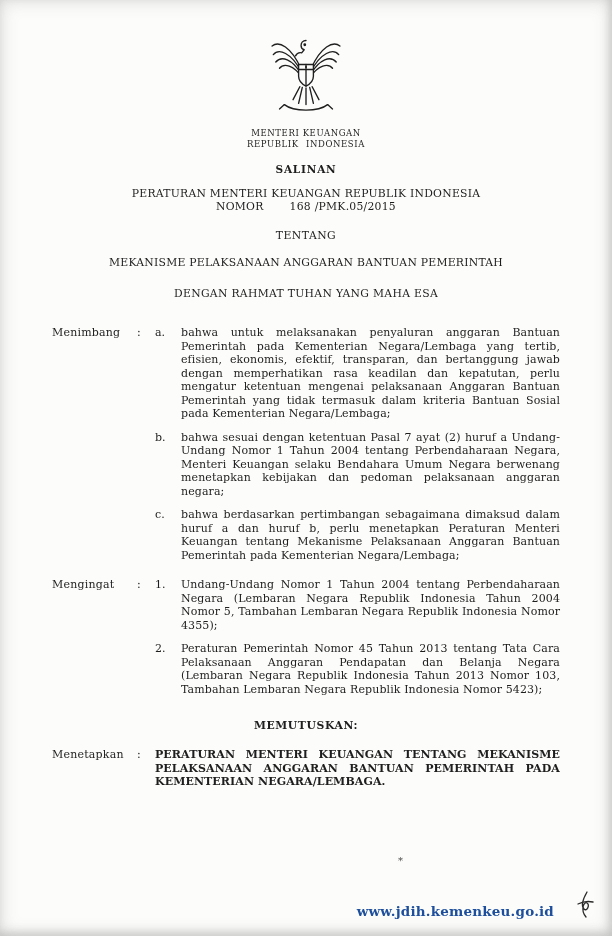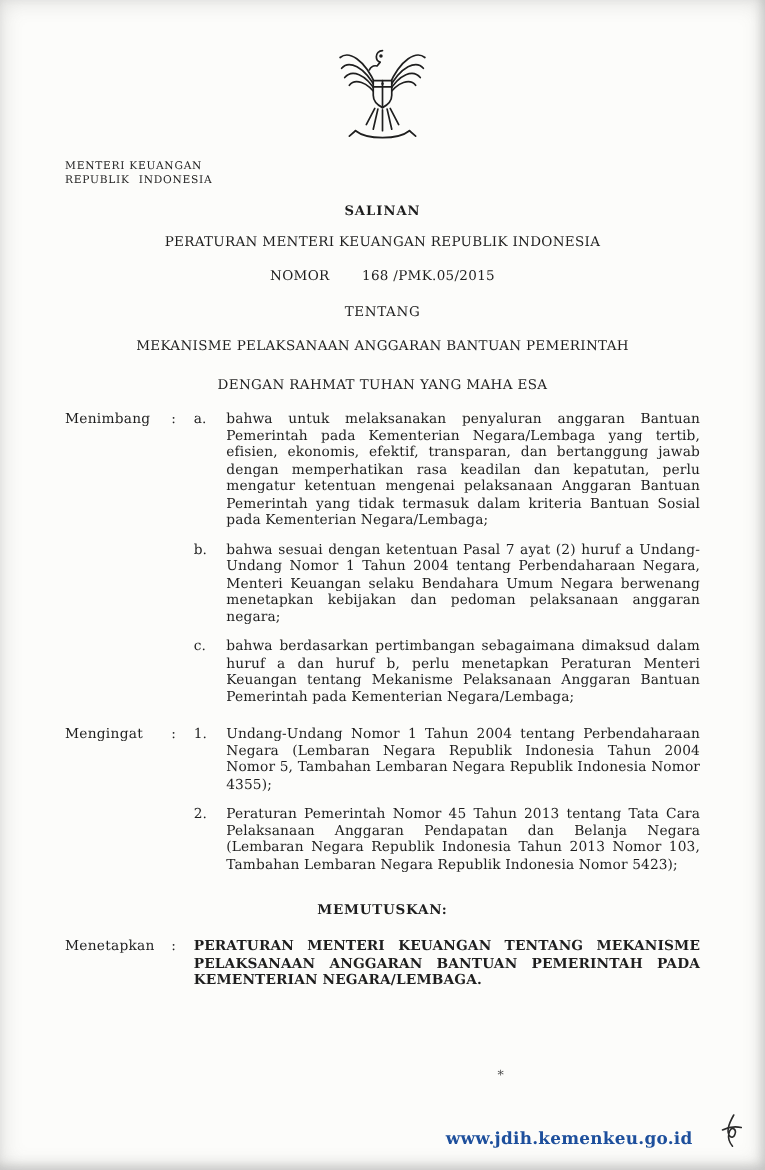--- a/index.html
+++ b/index.html
@@ -15,40 +15,41 @@
     background:#fcfcfa;
     box-shadow:inset 0 0 18px rgba(90,90,90,.22), inset -3px -4px 8px rgba(120,120,120,.25);
     color:#1e1e1e;
     overflow:hidden;
   }
   .content{padding:30px 52px 0 52px;}
 
   
   .emblem-wrap{display:flex;justify-content:center;}
   .ministry{
+    text-align:center;
     font-size:8.5px;letter-spacing:.6px;line-height:11px;
     margin-top:4px;
   }
   .ministry .l2{word-spacing:4px;}
   .c-line{text-align:center;}
   .salinan{margin-top:13px;font-weight:bold;font-size:10.5px;letter-spacing:.8px;}
   .reg-title{margin-top:12px;font-size:10.8px;letter-spacing:.25px;}
-  .nomor-line{margin-top:14px;font-size:10.8px;letter-spacing:.25px;}
+  .nomor-line{font-size:10.8px;letter-spacing:.25px;}
   .nomor-line .gap{display:inline-block;width:26px;}
   .tentang{margin-top:16px;font-size:10.8px;letter-spacing:.5px;}
   .subject{margin-top:14px;font-size:10.8px;line-height:14px;letter-spacing:.25px;}
   .invocation{margin-top:17px;font-size:10.8px;letter-spacing:.3px;}
   .issuer{margin-top:14px;font-size:10.8px;letter-spacing:.3px;}
 
   
   .clause{
     display:grid;
     grid-template-columns:85px 18px 1fr;
     font-size:11px;line-height:13.5px;
-    margin-top:14px;
+    margin-top:26px;
   }
   .clause.tight{margin-top:16px;}
   .clause-label{letter-spacing:.2px;}
   .clause-colon{text-align:left;}
   .item{
     display:grid;
     grid-template-columns:26px 1fr;
     margin-bottom:10px;
   }
   .item:last-child{margin-bottom:0;}

